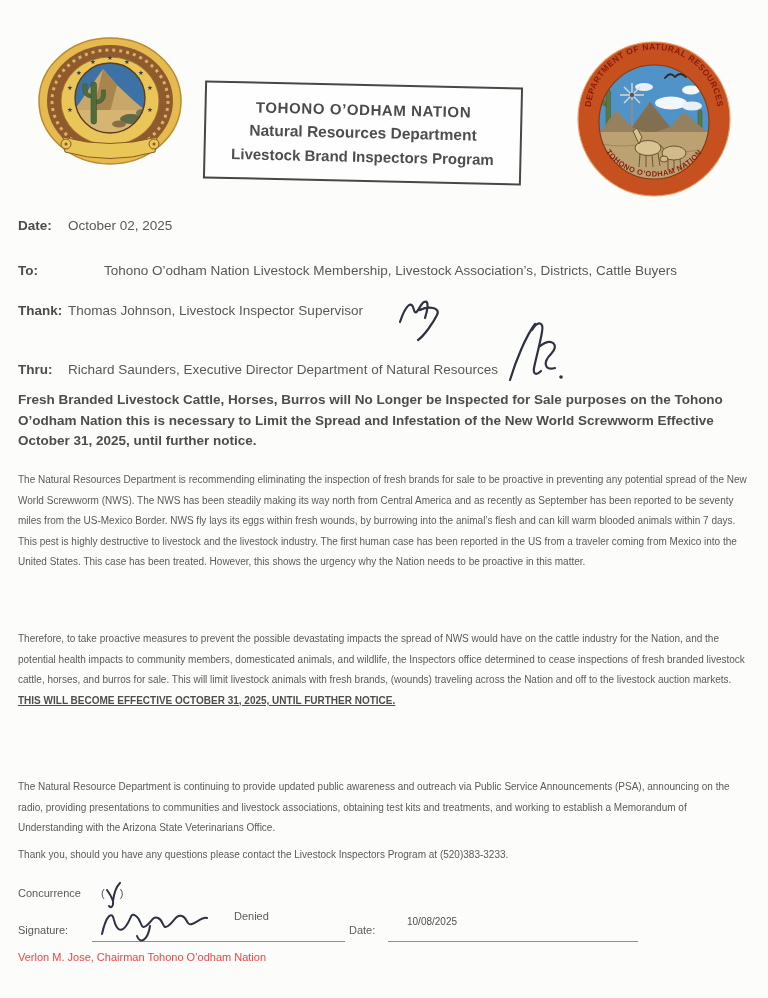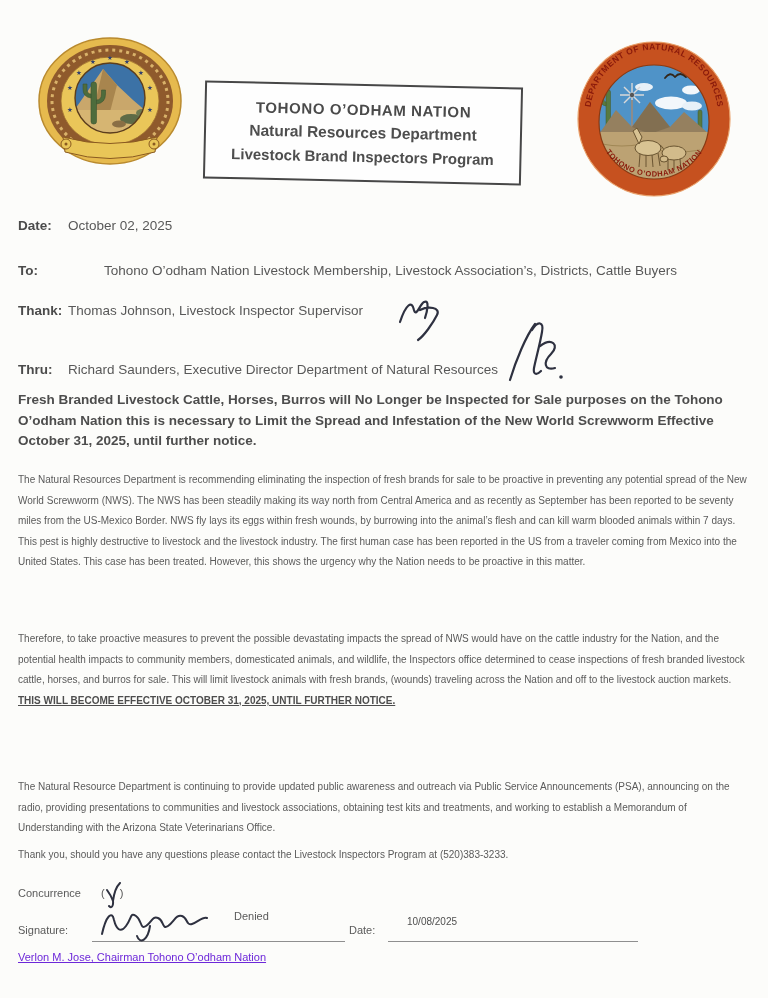--- a/index.html
+++ b/index.html
@@ -45,21 +45,21 @@
   .sig-thru{left:498px;top:318px;}
   .sig-chairman{left:94px;top:900px;}
   .sig-check{left:104px;top:882px;}
   .approval-label{position:absolute;font-size:11px;color:#5a5a5a;}
   .concurrence{left:18px;top:887px;}
   .concurrence-mark{left:101px;top:887px;letter-spacing:6px;color:#555;}
   .denied{left:234px;top:910px;}
   .signature-label{left:18px;top:924px;}
   .date-label{left:349px;top:924px;}
   .date-value{left:407px;top:916px;font-size:10px;color:#4f4f4f;}
-  .signer{left:18px;top:951px;color:#6d28d9;text-decoration:underline;}
+  .signer{left:18px;top:951px;color:#ef4444;}
   .uline{position:absolute;height:0;border-bottom:1.5px solid #8f8f8f;}
   .sig-line{left:92px;top:941px;width:253px;}
   .date-line{left:388px;top:941px;width:250px;}
   .ink{stroke:#2e3140;fill:none;stroke-linecap:round;stroke-linejoin:round;}
 </style>
 </head>
 <body>
 
 <div class="page">
 

